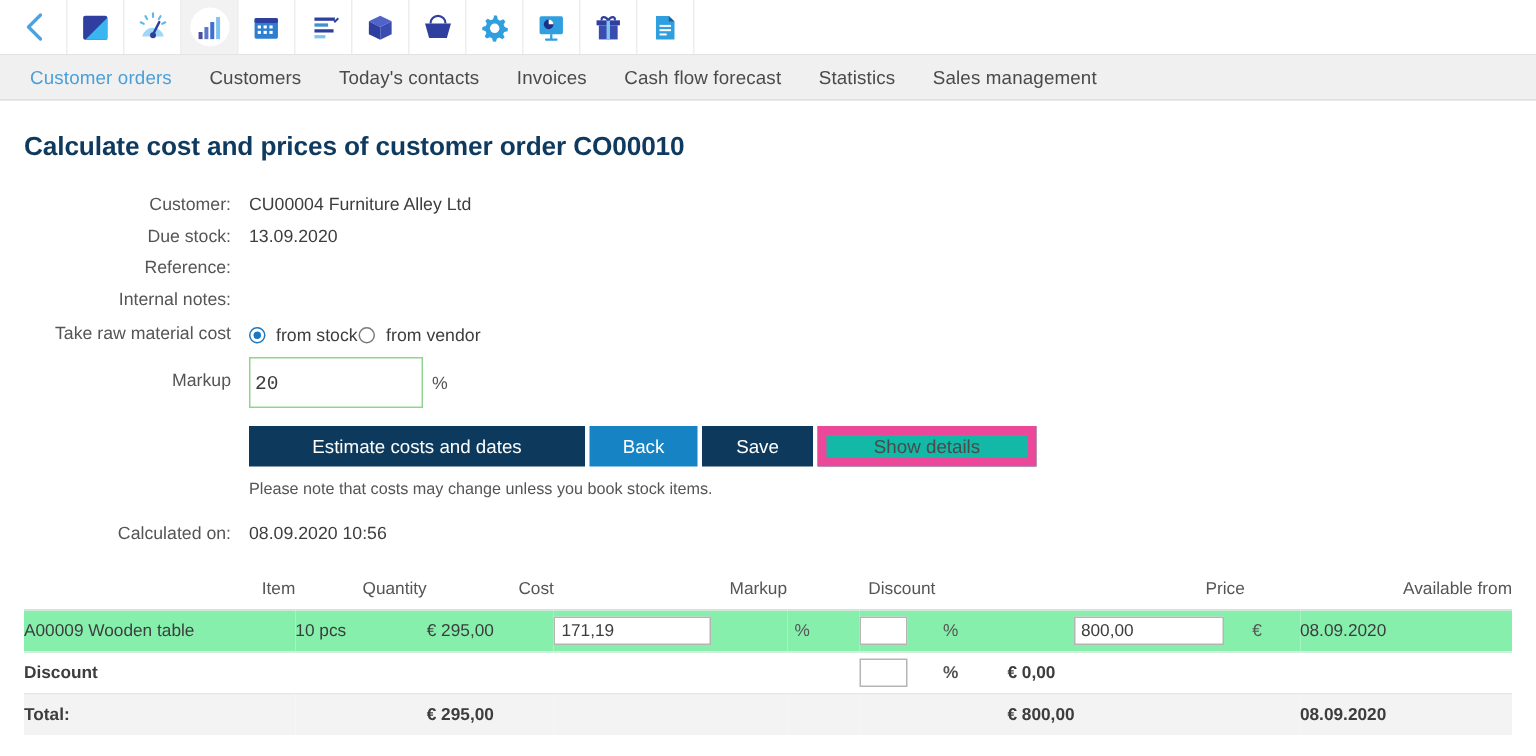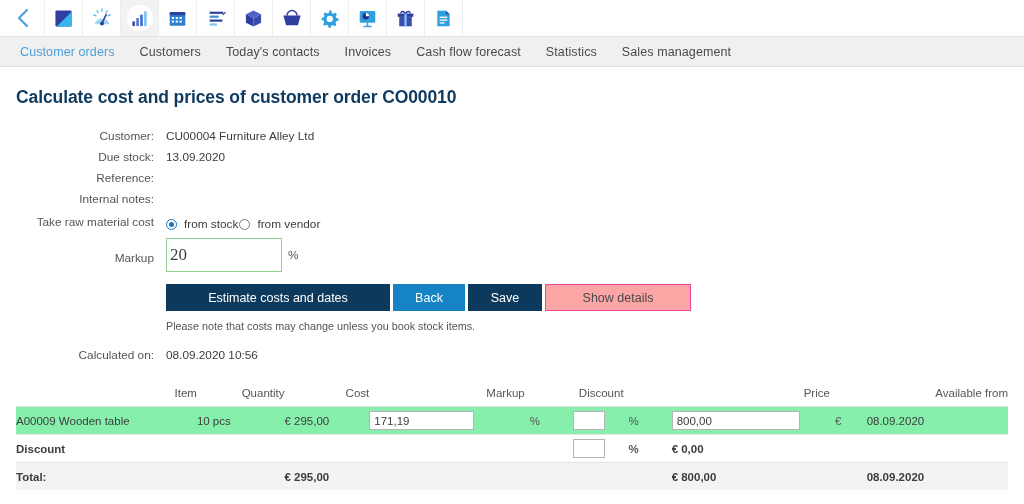--- a/index.html
+++ b/index.html
@@ -82,21 +82,21 @@
     font-weight: bold;
     color: #0f3a5f;
     margin: 20px 0 0 0;
     letter-spacing: -0.1px;
   }
 
   
   .form { margin-top: 18px; }
   .form-row {
     display: flex;
-    align-items: flex-end;
+    align-items: center;
     min-height: 20px;
     margin-bottom: 1px;
   }
   .form-label {
     width: 138px;
     text-align: right;
     padding-right: 12px;
     font-size: 11.8px;
     color: #555555;
     line-height: 20px;
@@ -130,22 +130,22 @@
     background: #1a78c2;
     left: 2px; top: 2px;
   }
 
   .markup-row { display: flex; align-items: center; gap: 6px; margin-top: 5px; }
   .markup-input {
     width: 116px;
     height: 19px;
     border: 1px solid #8fd48f;
     background: #ffffff;
-    font-size: 17px;
-    font-family: Liberation Serif, serif;
+    font-size: 13px;
+    font-family: Liberation Mono, monospace;
     color: #3d3d3d;
     padding: 16px 3px;
     box-sizing: border-box;
     outline: none;
   }
   .pct { font-size: 11.8px; color: #555555; }
 
   
   .btn-row {
     display: flex;
@@ -162,23 +162,23 @@
     display: flex;
     align-items: center;
     justify-content: center;
     box-sizing: border-box;
     padding: 0 14px;
   }
   .btn-navy { background: #0c3css; }
   .btn-navy { background: #0d3a5c; color: #ffffff; }
   .btn-blue { background: #1683c4; color: #ffffff; }
   .btn-outline {
-    background: #fca5a5;
+    background: #14b8a6;
     color: #4a4a4a;
-    border: 1px solid #ec4899;
+    border: 6px solid #ec4899;
   }
   .btn-estimate { width: 224px; }
   .btn-back { width: 72px; }
   .btn-save { width: 74px; }
   .btn-details { width: 146px; }
 
   .note {
     margin-left: 150px;
     margin-top: 9px;
     font-size: 10.8px;
@@ -230,21 +230,21 @@
     background: #ffffff;
     font-size: 11.5px;
     font-family: "Liberation Sans", sans-serif;
     color: #3d3d3d;
     padding: 0 4px;
     box-sizing: border-box;
     outline: none;
   }
   .inp-markup { width: 105px; }
   .inp-discount { width: 32px; }
-  .inp-price { width: 128px; }
+  .inp-price { width: 100px; margin-left: 44px; }
   .sym { font-size: 11.5px; color: #555555; padding-left: 5px; }
 </style>
 </head>
 <body>
 
 <div class="appbar">
   <div class="appbar-back">
     <svg width="13" height="20" viewBox="0 0 13 20">
       <path d="M11 2 L3 10 L11 18" stroke="#4aa3e0" stroke-width="2.2" fill="none" stroke-linecap="round" stroke-linejoin="round"></path>
     </svg>

